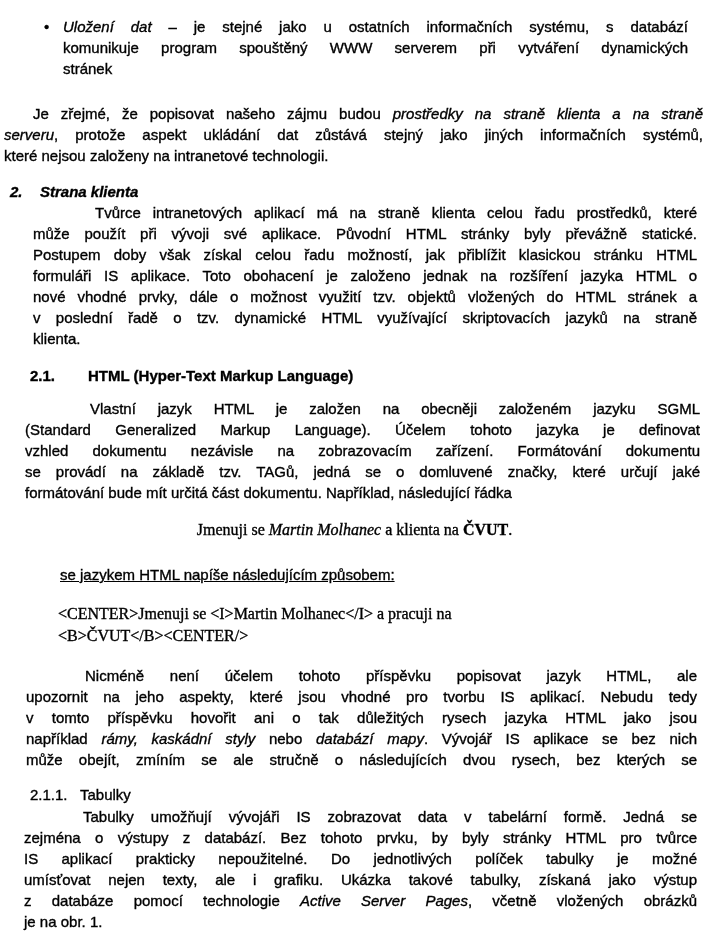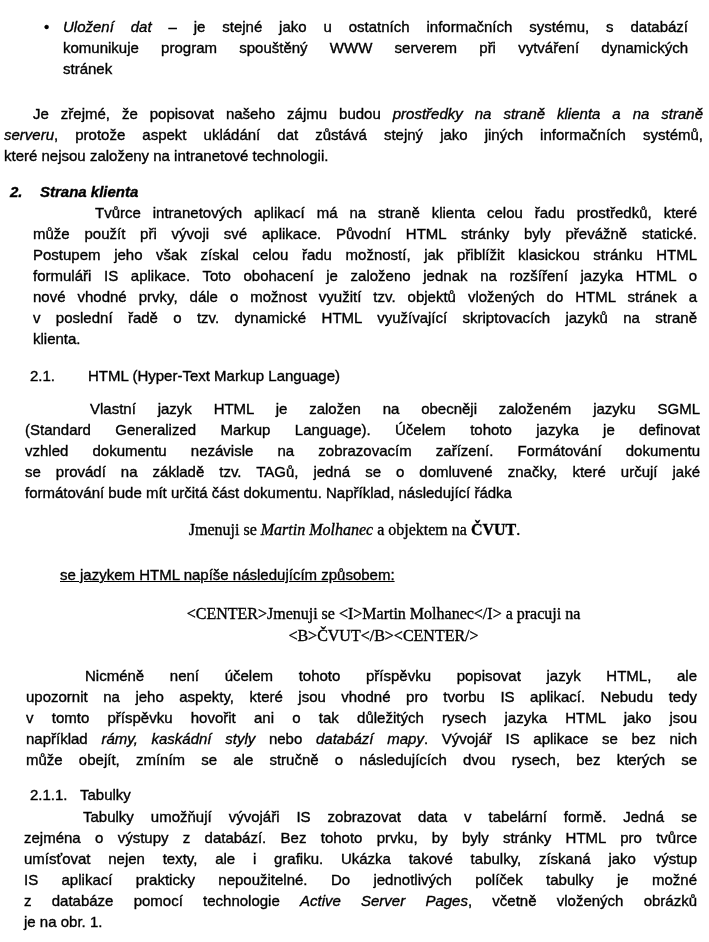--- a/index.html
+++ b/index.html
@@ -19,32 +19,32 @@
   .bullet-item{margin:0 21px 0 63px;position:relative;}
   .bullet-item .marker{position:absolute;left:-19px;top:0;}
 
   .para-intro{margin:24px 6px 0 4px;--ind:29px;}
 
   .heading-2{margin:15px 0 0 10px;font-weight:bold;font-style:italic;}
   .heading-2 .hnum{display:inline-block;width:30px;}
 
   .para-klient{margin:0 12px 0 33px;--ind:62px;}
 
-  .heading-2-1{margin:16px 0 12px 30px;}
+  .heading-2-1{margin:16px 0 12px 30px;font-weight:bold;}
   .heading-2-1 .hnum{display:inline-block;width:58px;}
 
   .para-html{margin:1px 9px 0 25px;--ind:65px;}
 
   .example-center{margin:16px 10px 0 10px;text-align:center;
     font-family:"Liberation Serif",serif;font-size:16px;}
 
   .se-jazykem{margin:24px 0 0 60px;text-decoration:underline;}
 
   .code-block{margin:18px 0 0 58px;font-family:"Liberation Serif",serif;
-    font-size:16px;line-height:22px;text-align:center;}
+    font-size:16px;line-height:22px;}
 
   .para-nicmene{margin:18px 12px 0 26px;--ind:59px;}
 
   .heading-2-1-1{margin:14px 0 0 30px;}
   .heading-2-1-1 .hnum{display:inline-block;width:50px;}
 
   .para-tabulky{margin:1px 12px 0 24px;--ind:59px;}
 </style>
 </head>
 <body>
@@ -65,41 +65,41 @@
       <div class="tline last"><span>které nejsou založeny na intranetové technologii.</span></div>
     </div>
 
   <div class="heading-2">
     <span class="hnum">2.</span><span>Strana klienta</span>
   </div>
 
   <div class="para-klient para">
       <div class="tline"><span>Tvůrce intranetových aplikací má na straně klienta celou řadu prostředků, které</span></div>
       <div class="tline"><span>může použít při vývoji své aplikace. Původní HTML stránky byly převážně statické.</span></div>
-      <div class="tline"><span>Postupem jeho však získal celou řadu možností, jak přiblížit klasickou stránku HTML</span></div>
+      <div class="tline"><span>Postupem doby však získal celou řadu možností, jak přiblížit klasickou stránku HTML</span></div>
       <div class="tline"><span>formuláři IS aplikace. Toto obohacení je založeno jednak na rozšíření jazyka HTML o</span></div>
       <div class="tline"><span>nové vhodné prvky, dále o možnost využití tzv. objektů vložených do HTML stránek a</span></div>
       <div class="tline"><span>v poslední řadě o tzv. dynamické HTML využívající skriptovacích jazyků na straně</span></div>
       <div class="tline last"><span>klienta.</span></div>
     </div>
 
   <div class="heading-2-1">
     <span class="hnum">2.1.</span><span>HTML (Hyper-Text Markup Language)</span>
   </div>
 
   <div class="para-html para">
       <div class="tline"><span>Vlastní jazyk HTML je založen na obecněji založeném jazyku SGML</span></div>
       <div class="tline"><span>(Standard Generalized Markup Language). Účelem tohoto jazyka je definovat</span></div>
       <div class="tline"><span>vzhled dokumentu nezávisle na zobrazovacím zařízení. Formátování dokumentu</span></div>
       <div class="tline"><span>se provádí na základě tzv. TAGů, jedná se o domluvené značky, které určují jaké</span></div>
       <div class="tline last"><span>formátování bude mít určitá část dokumentu. Například, následující řádka</span></div>
     </div>
 
   <div class="example-center">
-      <div class="tline last"><span>Jmenuji se </span><span class="i">Martin Molhanec</span><span> a objektem na </span><span class="b">ČVUT</span><span>.</span></div>
+      <div class="tline last"><span>Jmenuji se </span><span class="i">Martin Molhanec</span><span> a klienta na </span><span class="b">ČVUT</span><span>.</span></div>
     </div>
 
   <div class="se-jazykem">se jazykem HTML napíše následujícím způsobem:</div>
 
   <div class="code-block">
       <div class="tline"><span>&lt;CENTER&gt;Jmenuji se &lt;I&gt;Martin Molhanec&lt;/I&gt; a pracuji na</span></div>
       <div class="tline"><span>&lt;B&gt;ČVUT&lt;/B&gt;&lt;CENTER/&gt;</span></div>
     </div>
 
   <div class="para-nicmene para">
@@ -110,19 +110,19 @@
       <div class="tline"><span>může obejít, zmíním se ale stručně o následujících dvou rysech, bez kterých se</span></div>
     </div>
 
   <div class="heading-2-1-1">
     <span class="hnum">2.1.1.</span><span>Tabulky</span>
   </div>
 
   <div class="para-tabulky para">
       <div class="tline"><span>Tabulky umožňují vývojáři IS zobrazovat data v tabelární formě. Jedná se</span></div>
       <div class="tline"><span>zejména o výstupy z databází. Bez tohoto prvku, by byly stránky HTML pro tvůrce</span></div>
+      <div class="tline"><span>IS aplikací prakticky nepoužitelné. Do jednotlivých políček tabulky je možné</span></div>
       <div class="tline"><span>umísťovat nejen texty, ale i grafiku. Ukázka takové tabulky, získaná jako výstup</span></div>
-      <div class="tline"><span>IS aplikací prakticky nepoužitelné. Do jednotlivých políček tabulky je možné</span></div>
       <div class="tline"><span>z databáze pomocí technologie </span><span class="i">Active Server Pages</span><span>, včetně vložených obrázků</span></div>
       <div class="tline last"><span>je na obr. 1.</span></div>
     </div>
 
 </div>
 
 </body></html>

